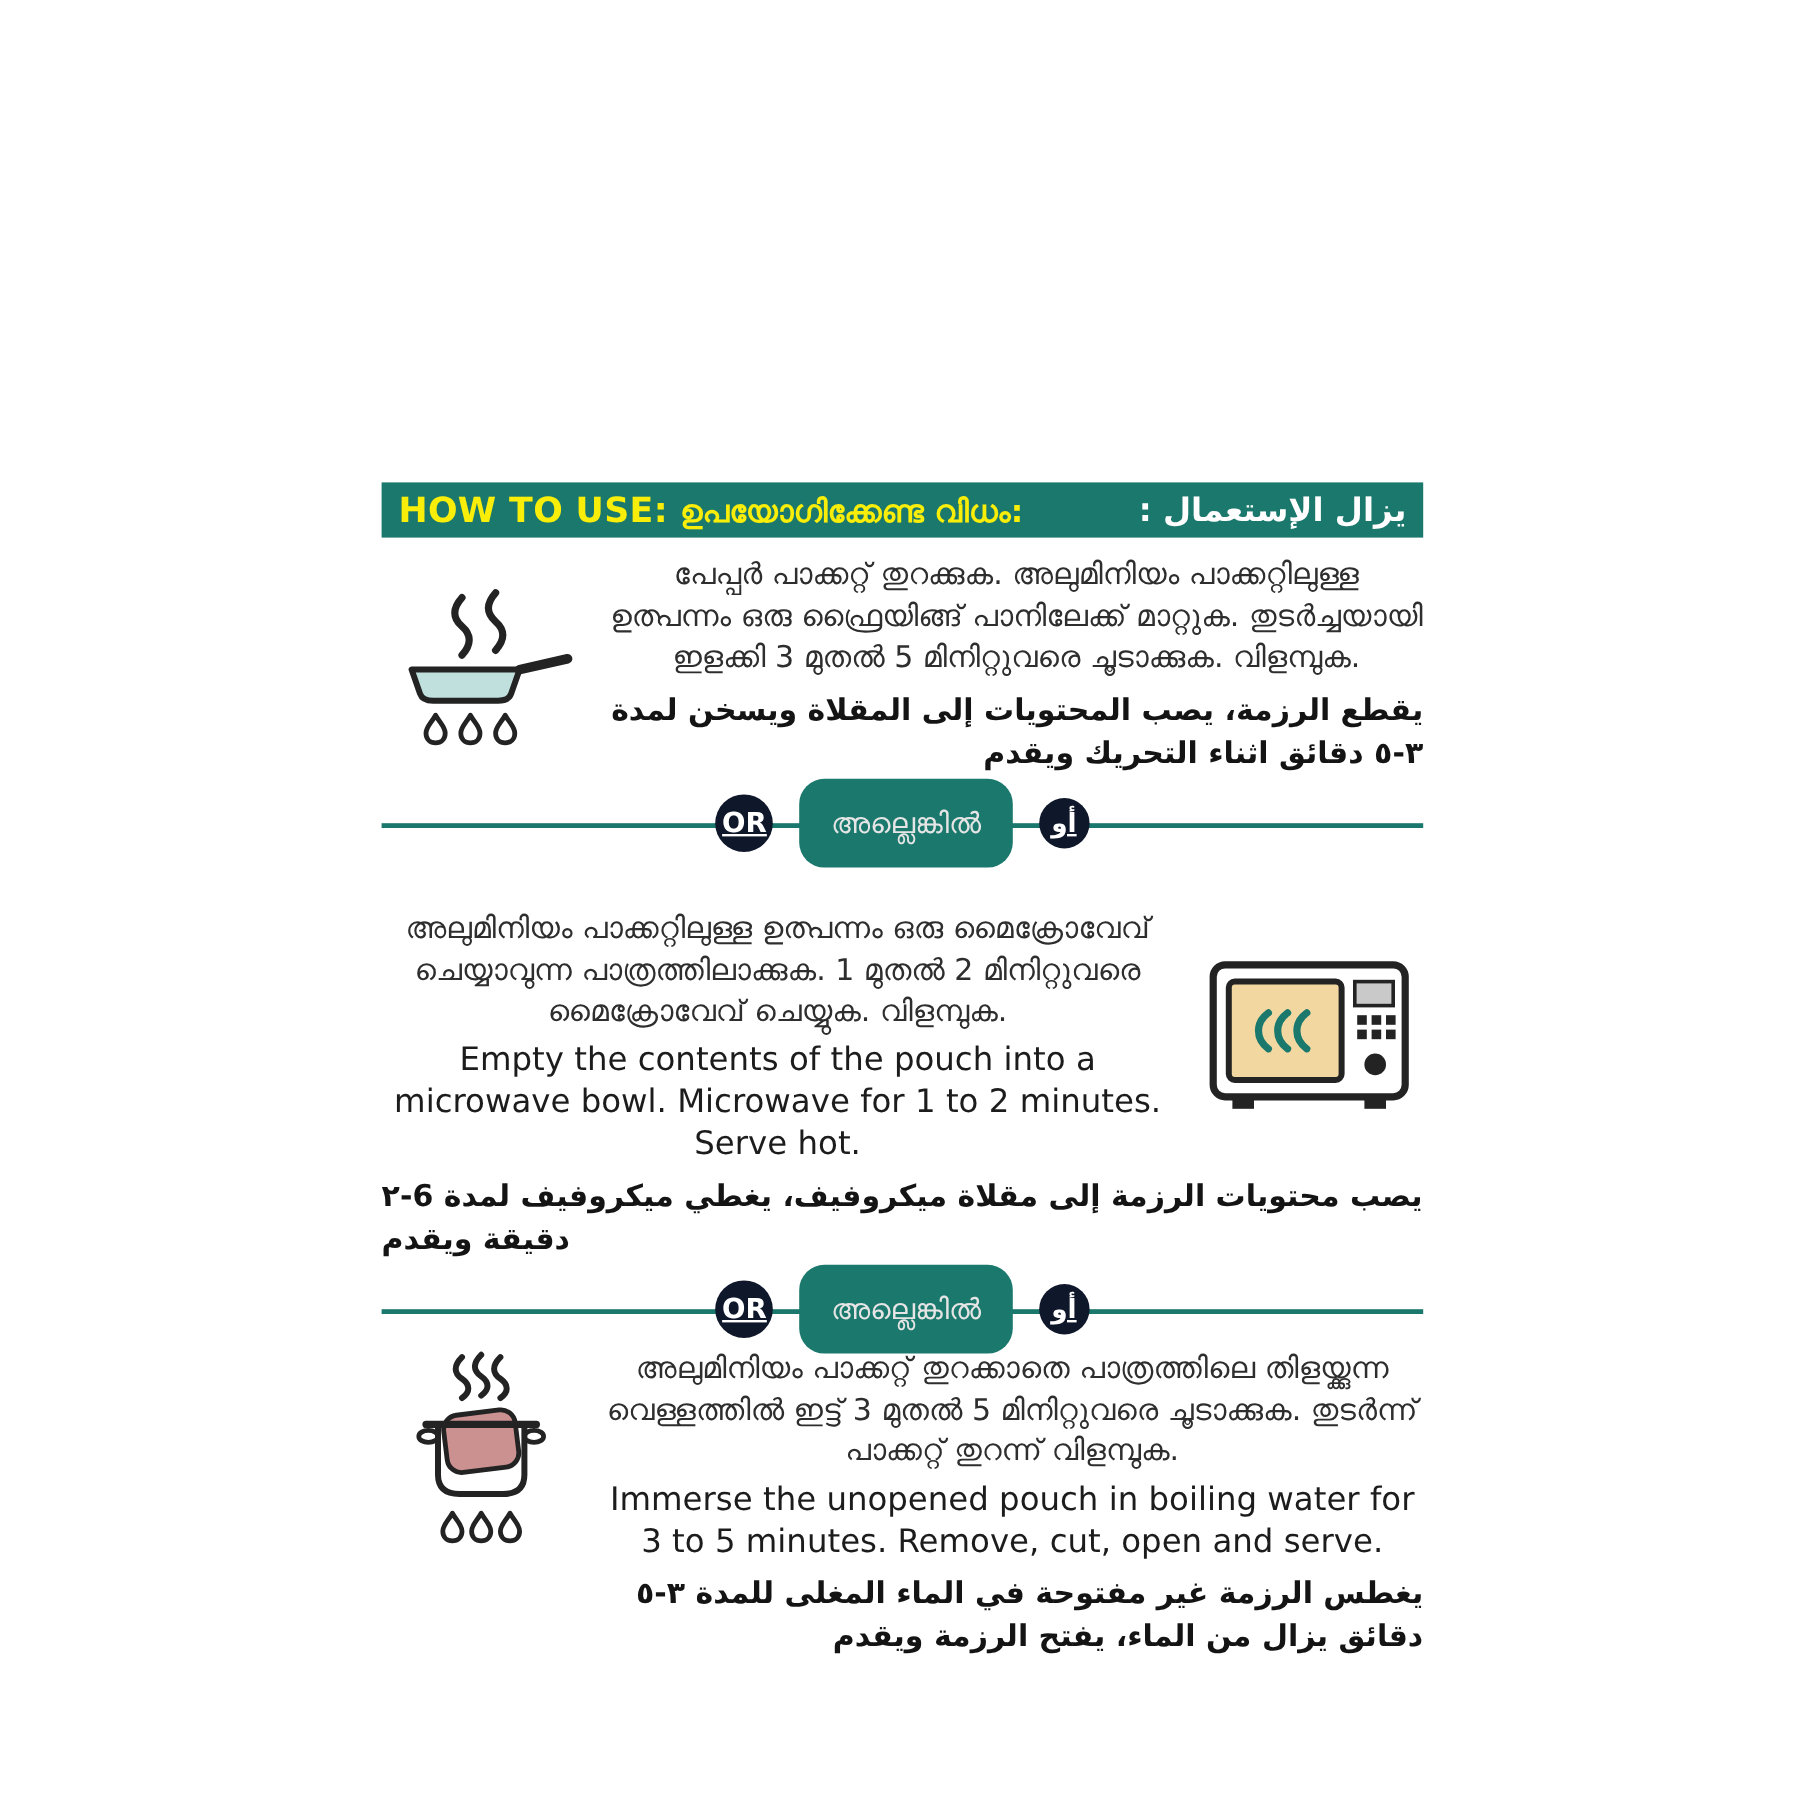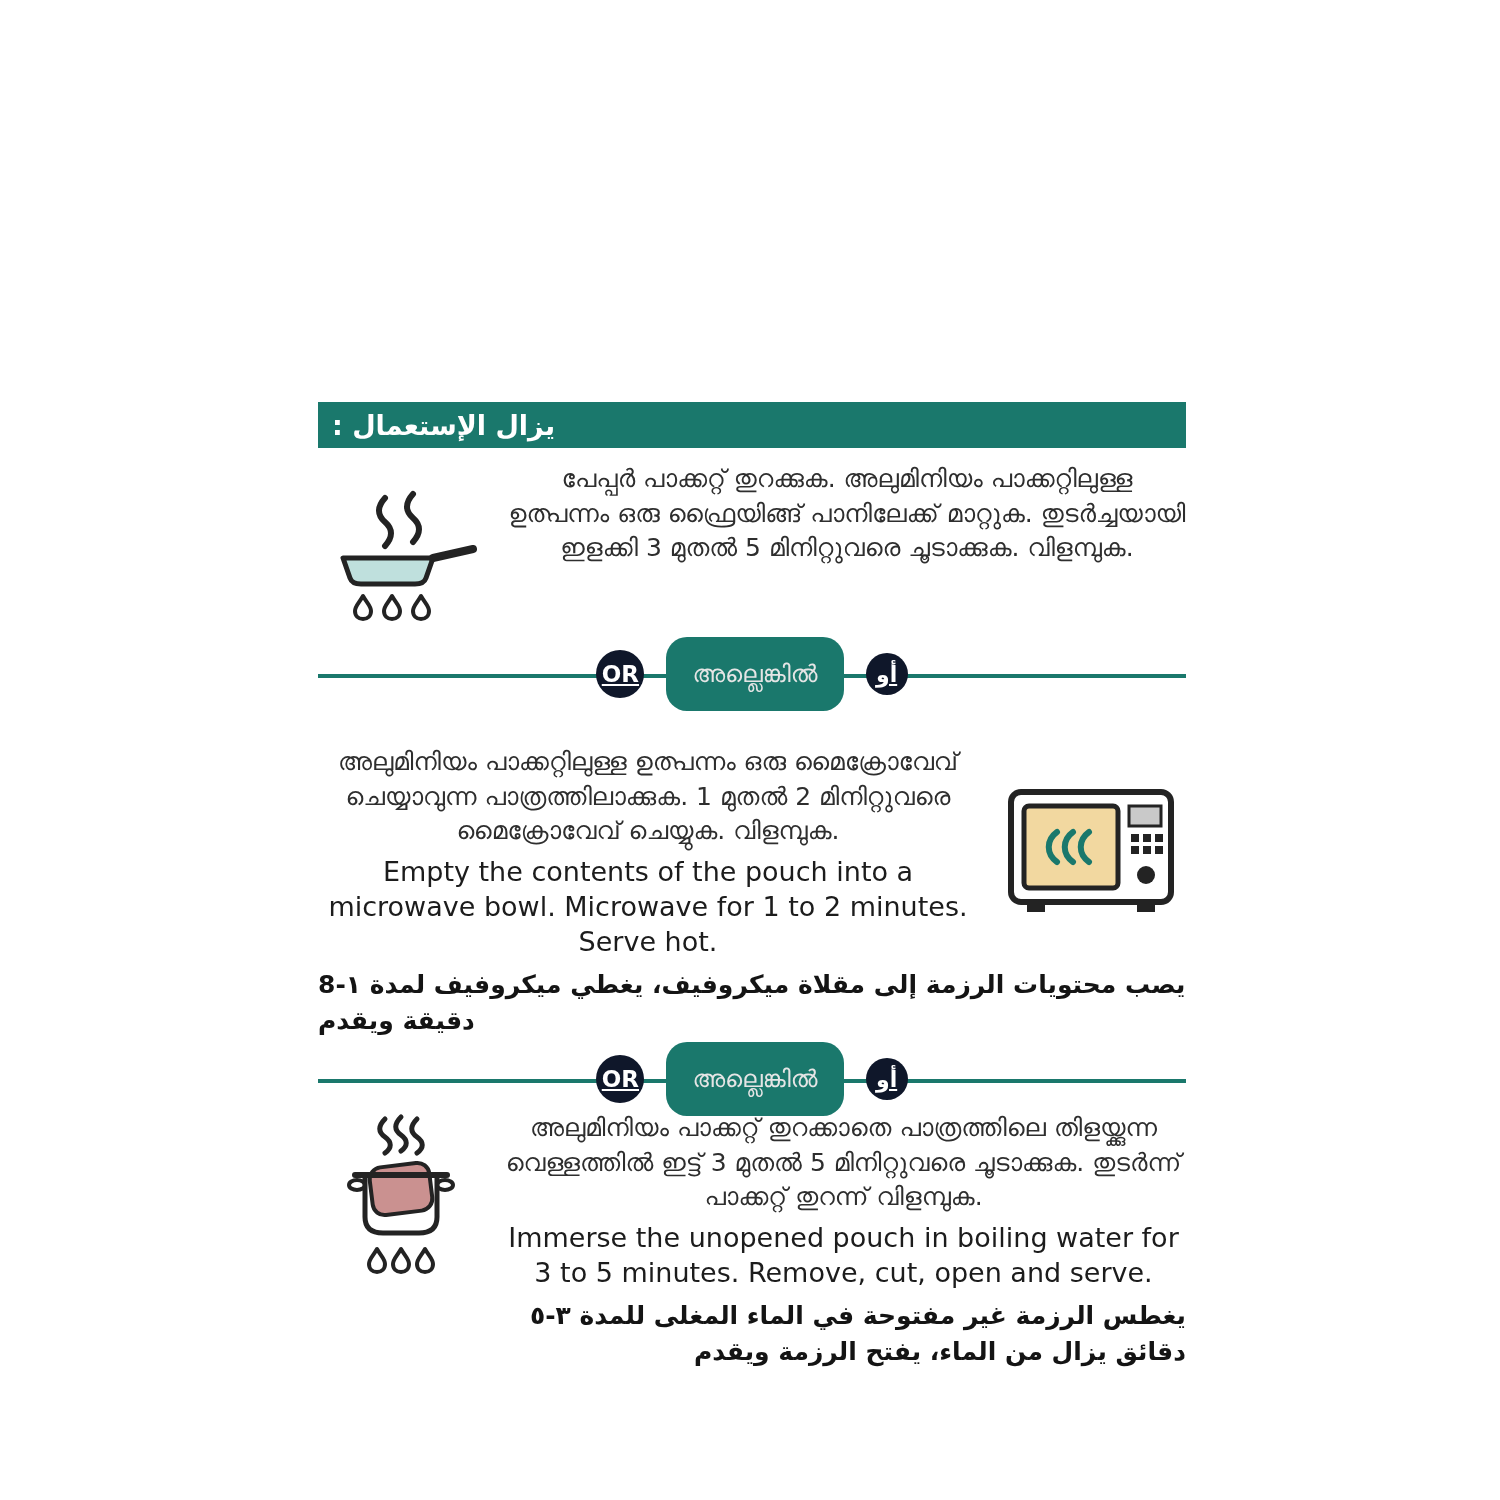--- a/index.html
+++ b/index.html
@@ -54,20 +54,24 @@
 
   svg { display: block; }
 </style>
 </head>
 <body>
 
 <div class="canvas">
   <div class="content">
 
     <div class="header-bar">
+      <div class="header-left">
+        <span class="header-en">HOW TO USE:</span>
+        <span class="header-ml">ഉപയോഗിക്കേണ്ട വിധം:</span>
+      </div>
       <span class="header-ar">يزال الإستعمال :</span>
     </div>
 
     <section class="step">
       <div class="step-row">
         <div class="icon-col" style="padding-top:22px;">
           <svg width="150" height="150" viewBox="0 0 150 150">
             <g>
               <path d="M56 14 c-8 9 -8 17 0 24 c8 7 8 15 0 24" fill="none" stroke="#232323" stroke-width="6" stroke-linecap="round"></path>
               <path d="M84 10 c-8 9 -8 17 0 24 c8 7 8 15 0 24" fill="none" stroke="#232323" stroke-width="6" stroke-linecap="round"></path>
@@ -76,20 +80,21 @@
             <path d="M104 74 L144 65" stroke="#232323" stroke-width="8" stroke-linecap="round"></path>
             <g fill="#ffffff" stroke="#232323" stroke-width="4" stroke-linejoin="round">
               <path d="M34 112 C30 119 26 122 26 127 C26 132 29.5 135 34 135 C38.5 135 42 132 42 127 C42 122 38 119 34 112 Z"></path>
               <path d="M63 112 C59 119 55 122 55 127 C55 132 58.5 135 63 135 C67.5 135 71 132 71 127 C71 122 67 119 63 112 Z"></path>
               <path d="M92 112 C88 119 84 122 84 127 C84 132 87.5 135 92 135 C96.5 135 100 132 100 127 C100 122 96 119 92 112 Z"></path>
             </g>
           </svg>
         </div>
         <div class="text-col">
           <p class="ml">പേപ്പർ പാക്കറ്റ് തുറക്കുക. അലുമിനിയം പാക്കറ്റിലുള്ള ഉത്പന്നം ഒരു ഫ്രൈയിങ്ങ് പാനിലേക്ക് മാറ്റുക. തുടർച്ചയായി ഇളക്കി 3 മുതൽ 5 മിനിറ്റുവരെ ചൂടാക്കുക. വിളമ്പുക.</p>
+          <p class="ar">يقطع الرزمة، يصب المحتويات إلى المقلاة ويسخن لمدة ٣-٥ دقائق اثناء التحريك ويقدم</p>
         </div>
       </div>
     </section>
 
     <div class="or-divider">
       <div class="or-line"></div>
       <div class="or-items">
         <span class="or-circle">OR</span>
         <span class="or-pill">അല്ലെങ്കിൽ</span>
         <span class="or-circle small">أو</span>
@@ -123,21 +128,21 @@
               </g>
               <circle cx="141" cy="93" r="9" fill="#232323"></circle>
             </g>
             <g fill="#232323">
               <rect x="22" y="120" width="18" height="10"></rect>
               <rect x="132" y="120" width="18" height="10"></rect>
             </g>
           </svg>
         </div>
       </div>
-      <p class="ar ar-left">يصب محتويات الرزمة إلى مقلاة ميكروفيف، يغطي ميكروفيف لمدة ١-8 دقيقة ويقدم</p>
+      <p class="ar ar-left">يصب محتويات الرزمة إلى مقلاة ميكروفيف، يغطي ميكروفيف لمدة 6-٢ دقيقة ويقدم</p>
     </section>
 
     <div class="or-divider">
       <div class="or-line"></div>
       <div class="or-items">
         <span class="or-circle">OR</span>
         <span class="or-pill">അല്ലെങ്കിൽ</span>
         <span class="or-circle small">أو</span>
       </div>
     </div>

